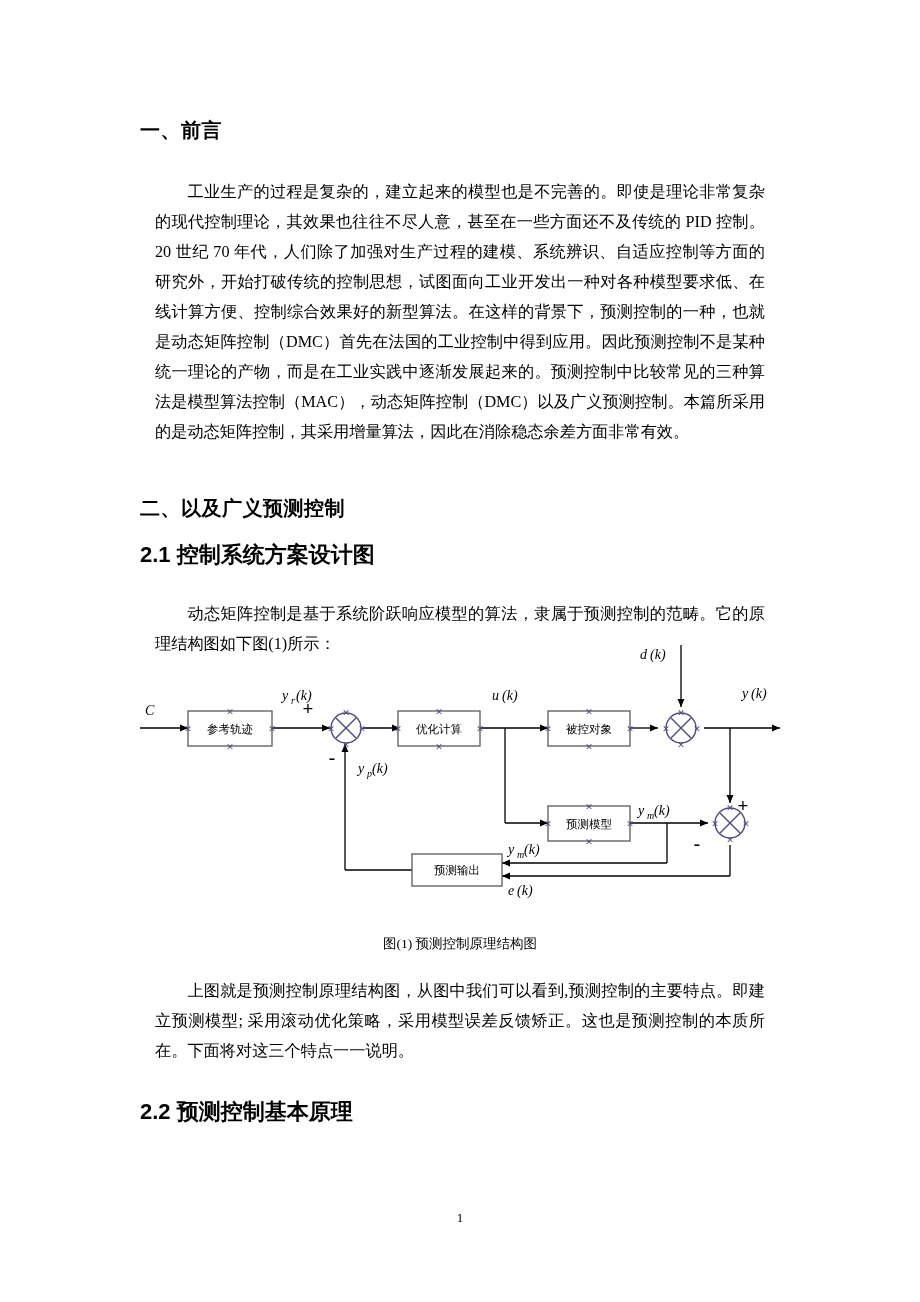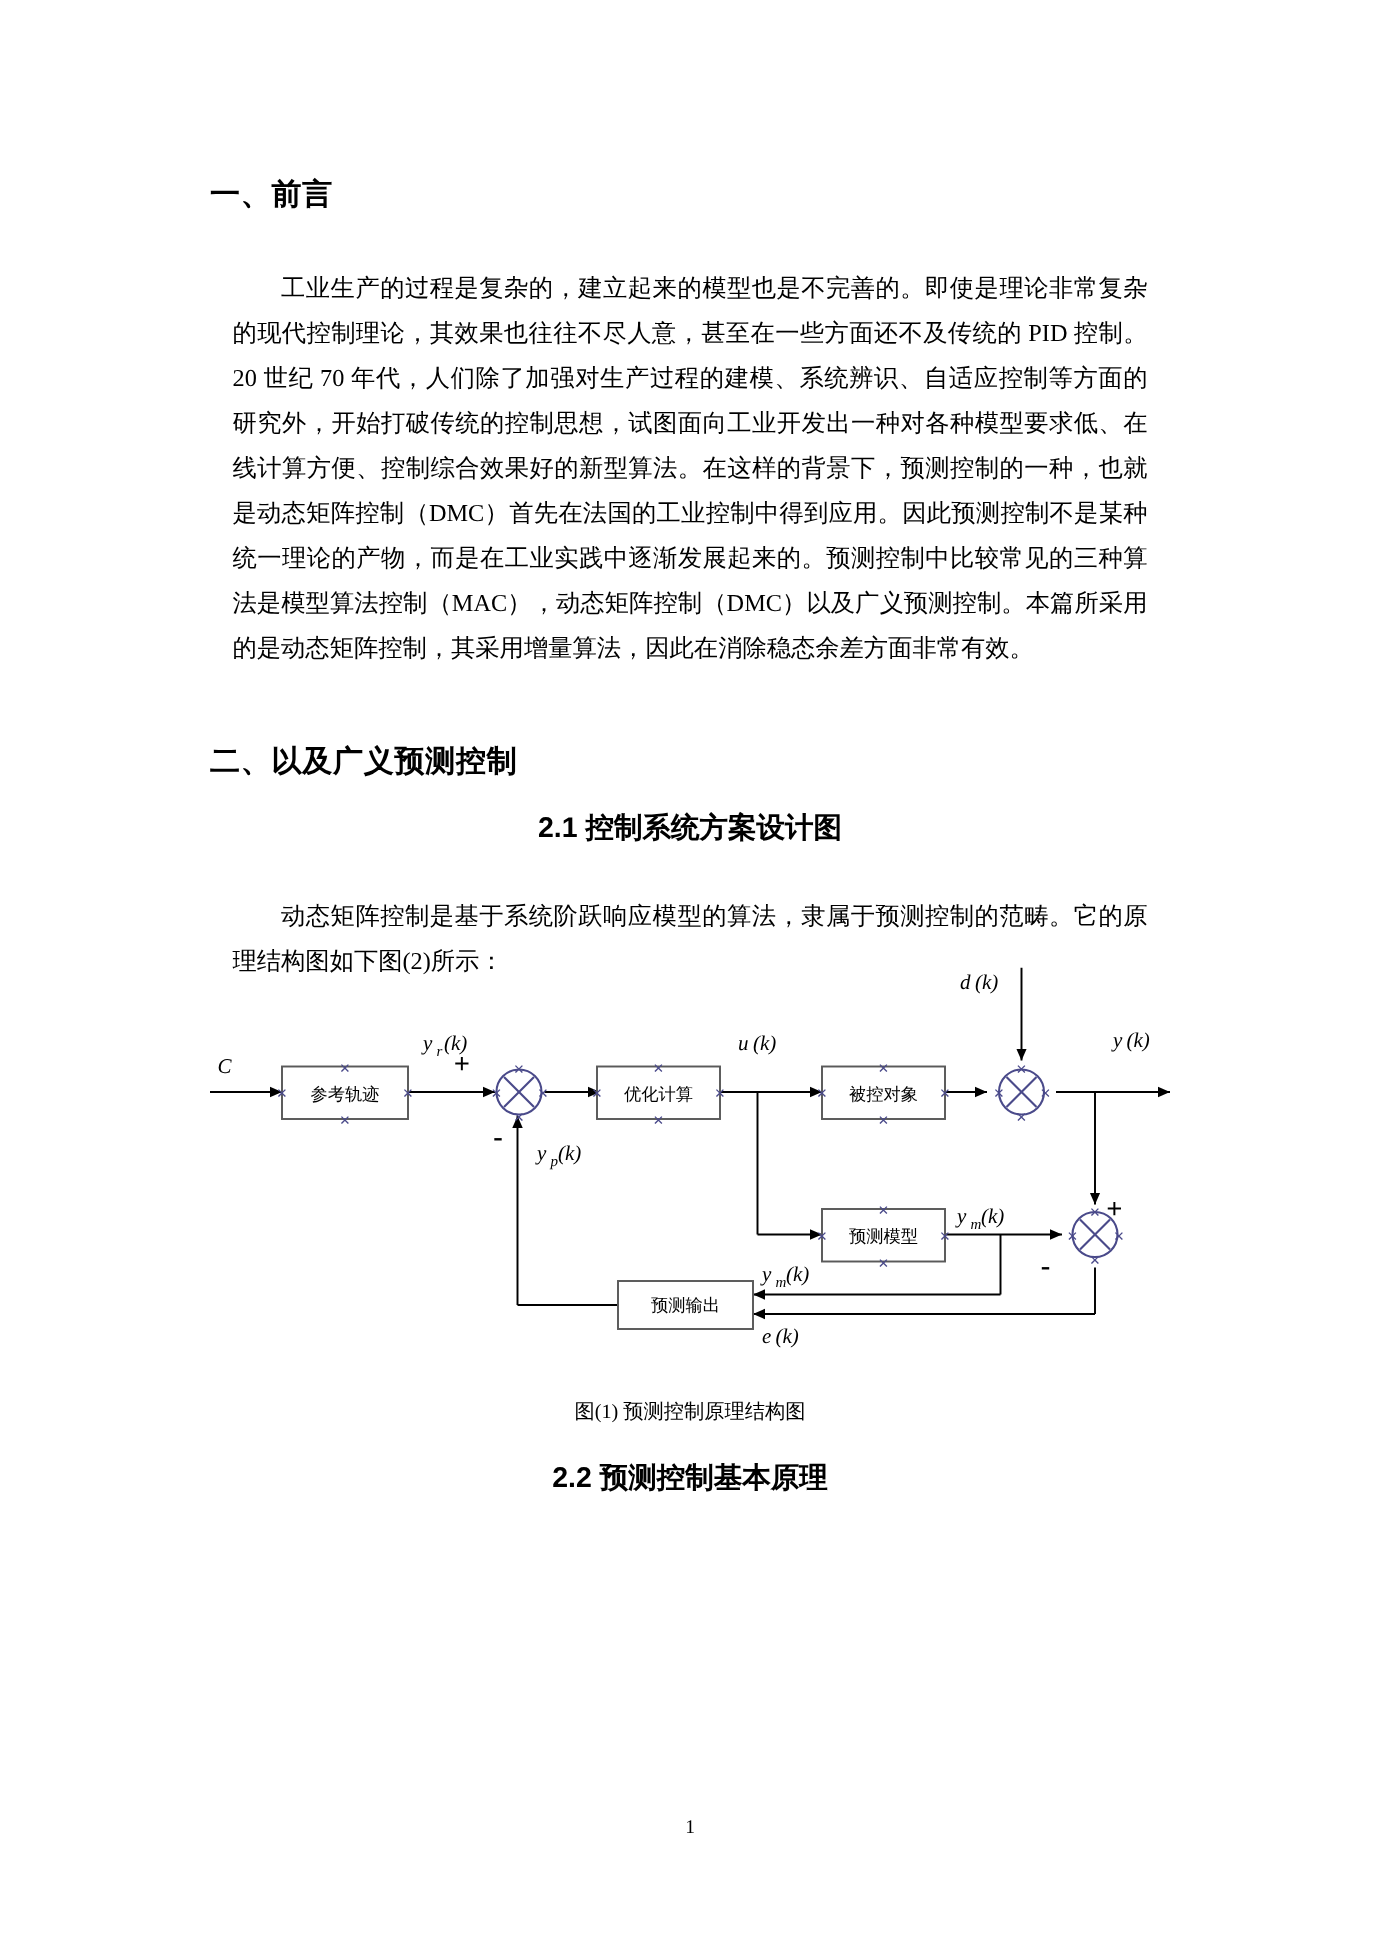--- a/index.html
+++ b/index.html
@@ -29,25 +29,24 @@
   h1.sec {
     font-family: "Liberation Sans", "DejaVu Sans", sans-serif;
     font-size: 20px;
     font-weight: bold;
     letter-spacing: 0.5px;
     margin: 0;
     line-height: 1.2;
   }
   h2.subsec {
     font-family: "Liberation Sans", "DejaVu Sans", sans-serif;
-    font-size: 19px;
+    font-size: 22px;
     font-weight: bold;
     margin: 0;
     line-height: 1.2;
-    text-align: center;
   }
   p.body {
     font-size: 16.2px;
     line-height: 30px;
     margin: 15px;
     text-align: justify;
     text-justify: inter-ideograph;
     text-indent: 2em;
   }
 
@@ -116,28 +115,29 @@
     <div style="height:34px"></div>
 
     <h1 class="sec">二、以及广义预测控制</h1>
 
     <div style="height:22px"></div>
 
     <h2 class="subsec">2.1  控制系统方案设计图</h2>
 
     <div style="height:16px"></div>
 
-    <p class="body">动态矩阵控制是基于系统阶跃响应模型的算法，隶属于预测控制的范畴。它的原理结构图如下图(2)所示：</p>
+    <p class="body">动态矩阵控制是基于系统阶跃响应模型的算法，隶属于预测控制的范畴。它的原理结构图如下图(1)所示：</p>
 
     <div style="height:262px"></div>
 
     <p class="fig-caption">图(1)  预测控制原理结构图</p>
 
     <div style="height:8px"></div>
 
+    <p class="body">上图就是预测控制原理结构图，从图中我们可以看到,预测控制的主要特点。即建立预测模型; 采用滚动优化策略，采用模型误差反馈矫正。这也是预测控制的本质所在。下面将对这三个特点一一说明。</p>
 
     <div style="height:18px"></div>
 
     <h2 class="subsec">2.2  预测控制基本原理</h2>
 
     <div style="height:14px"></div>
 
 
   </div>
 

